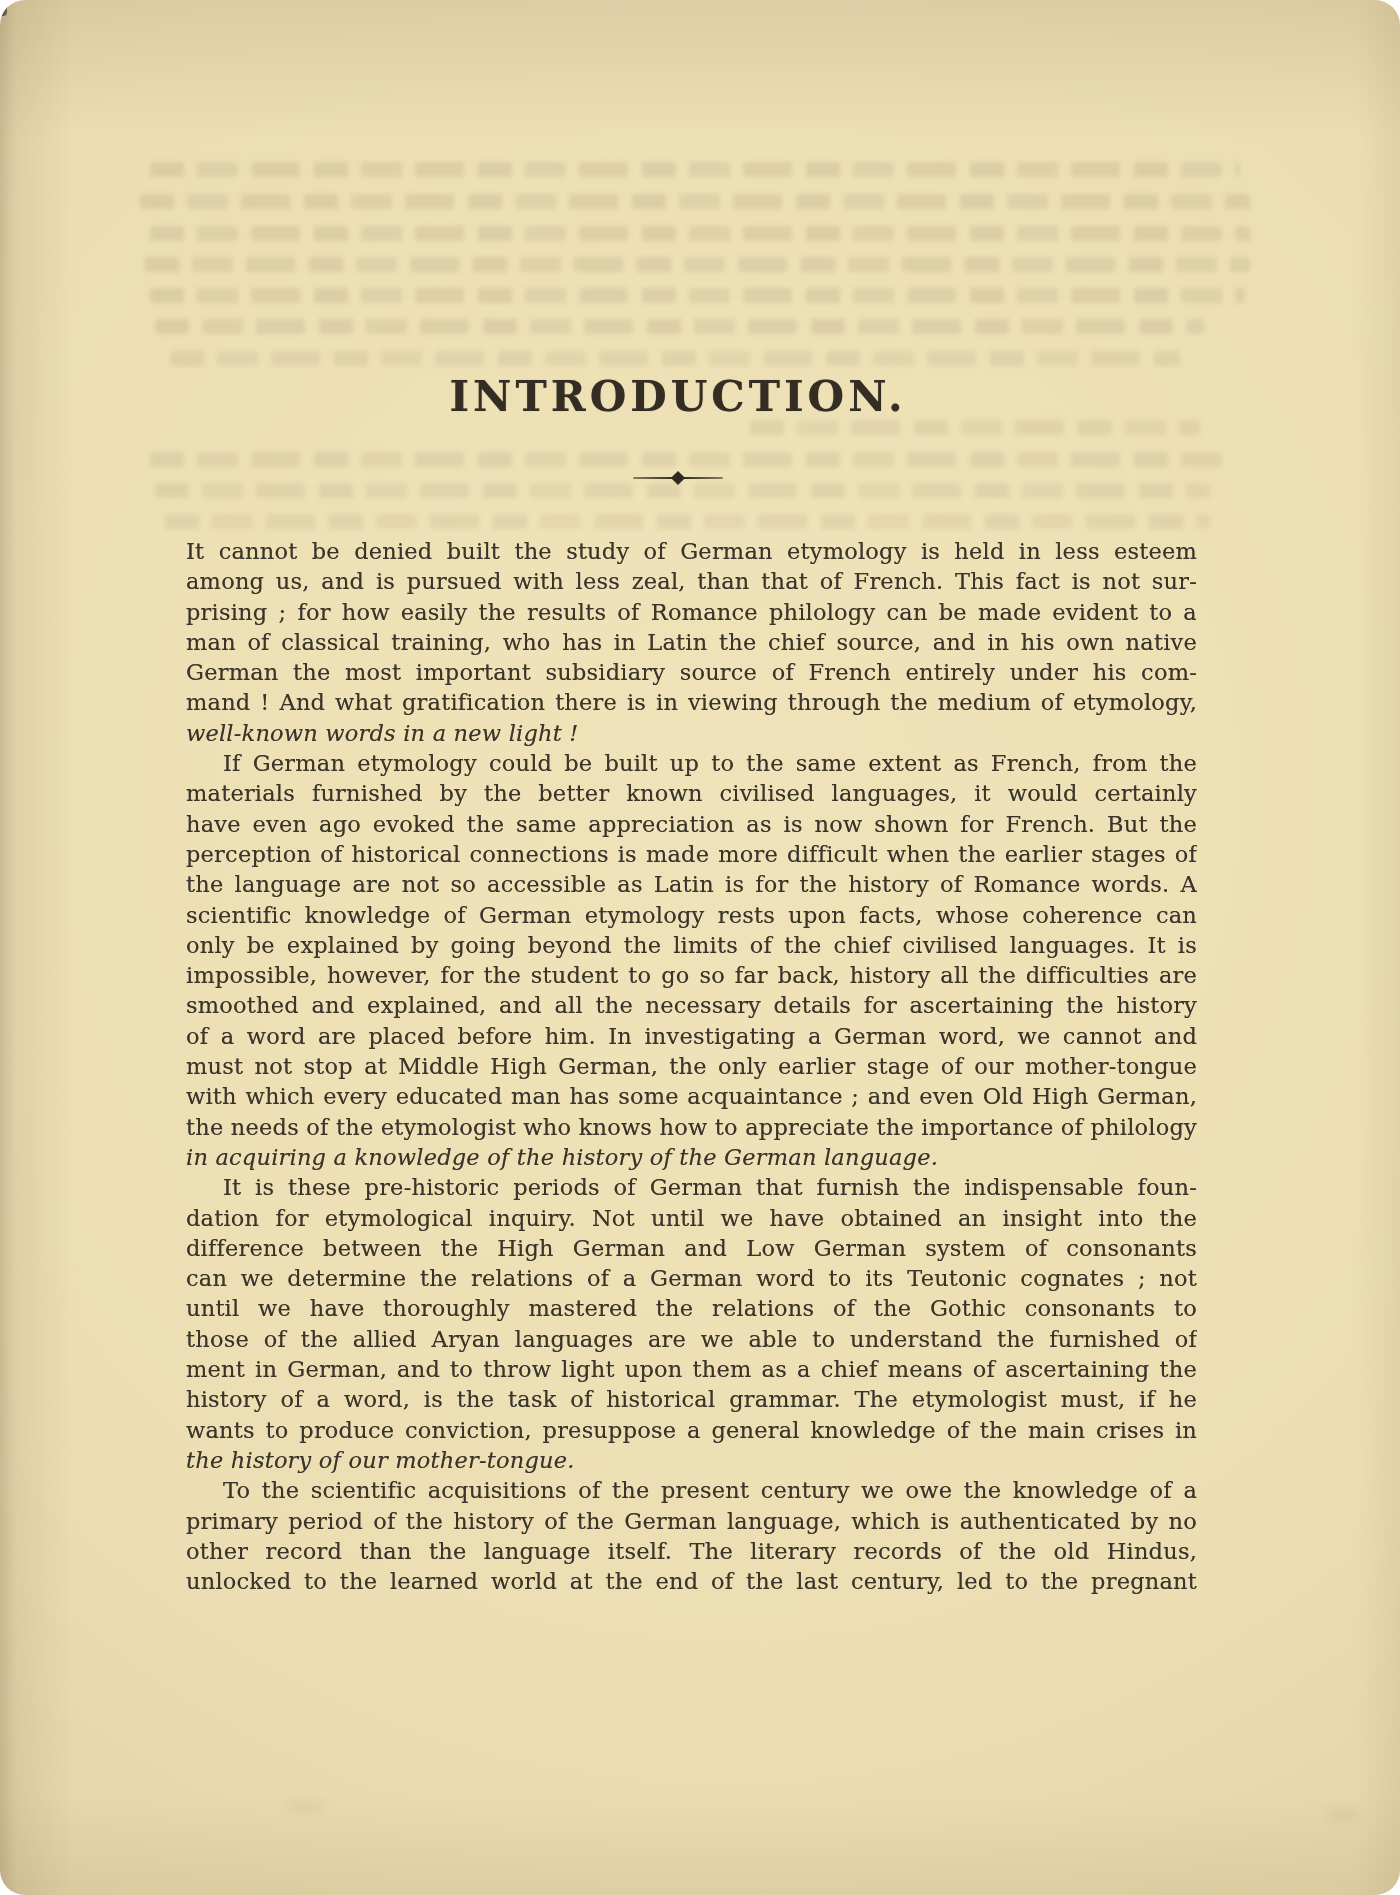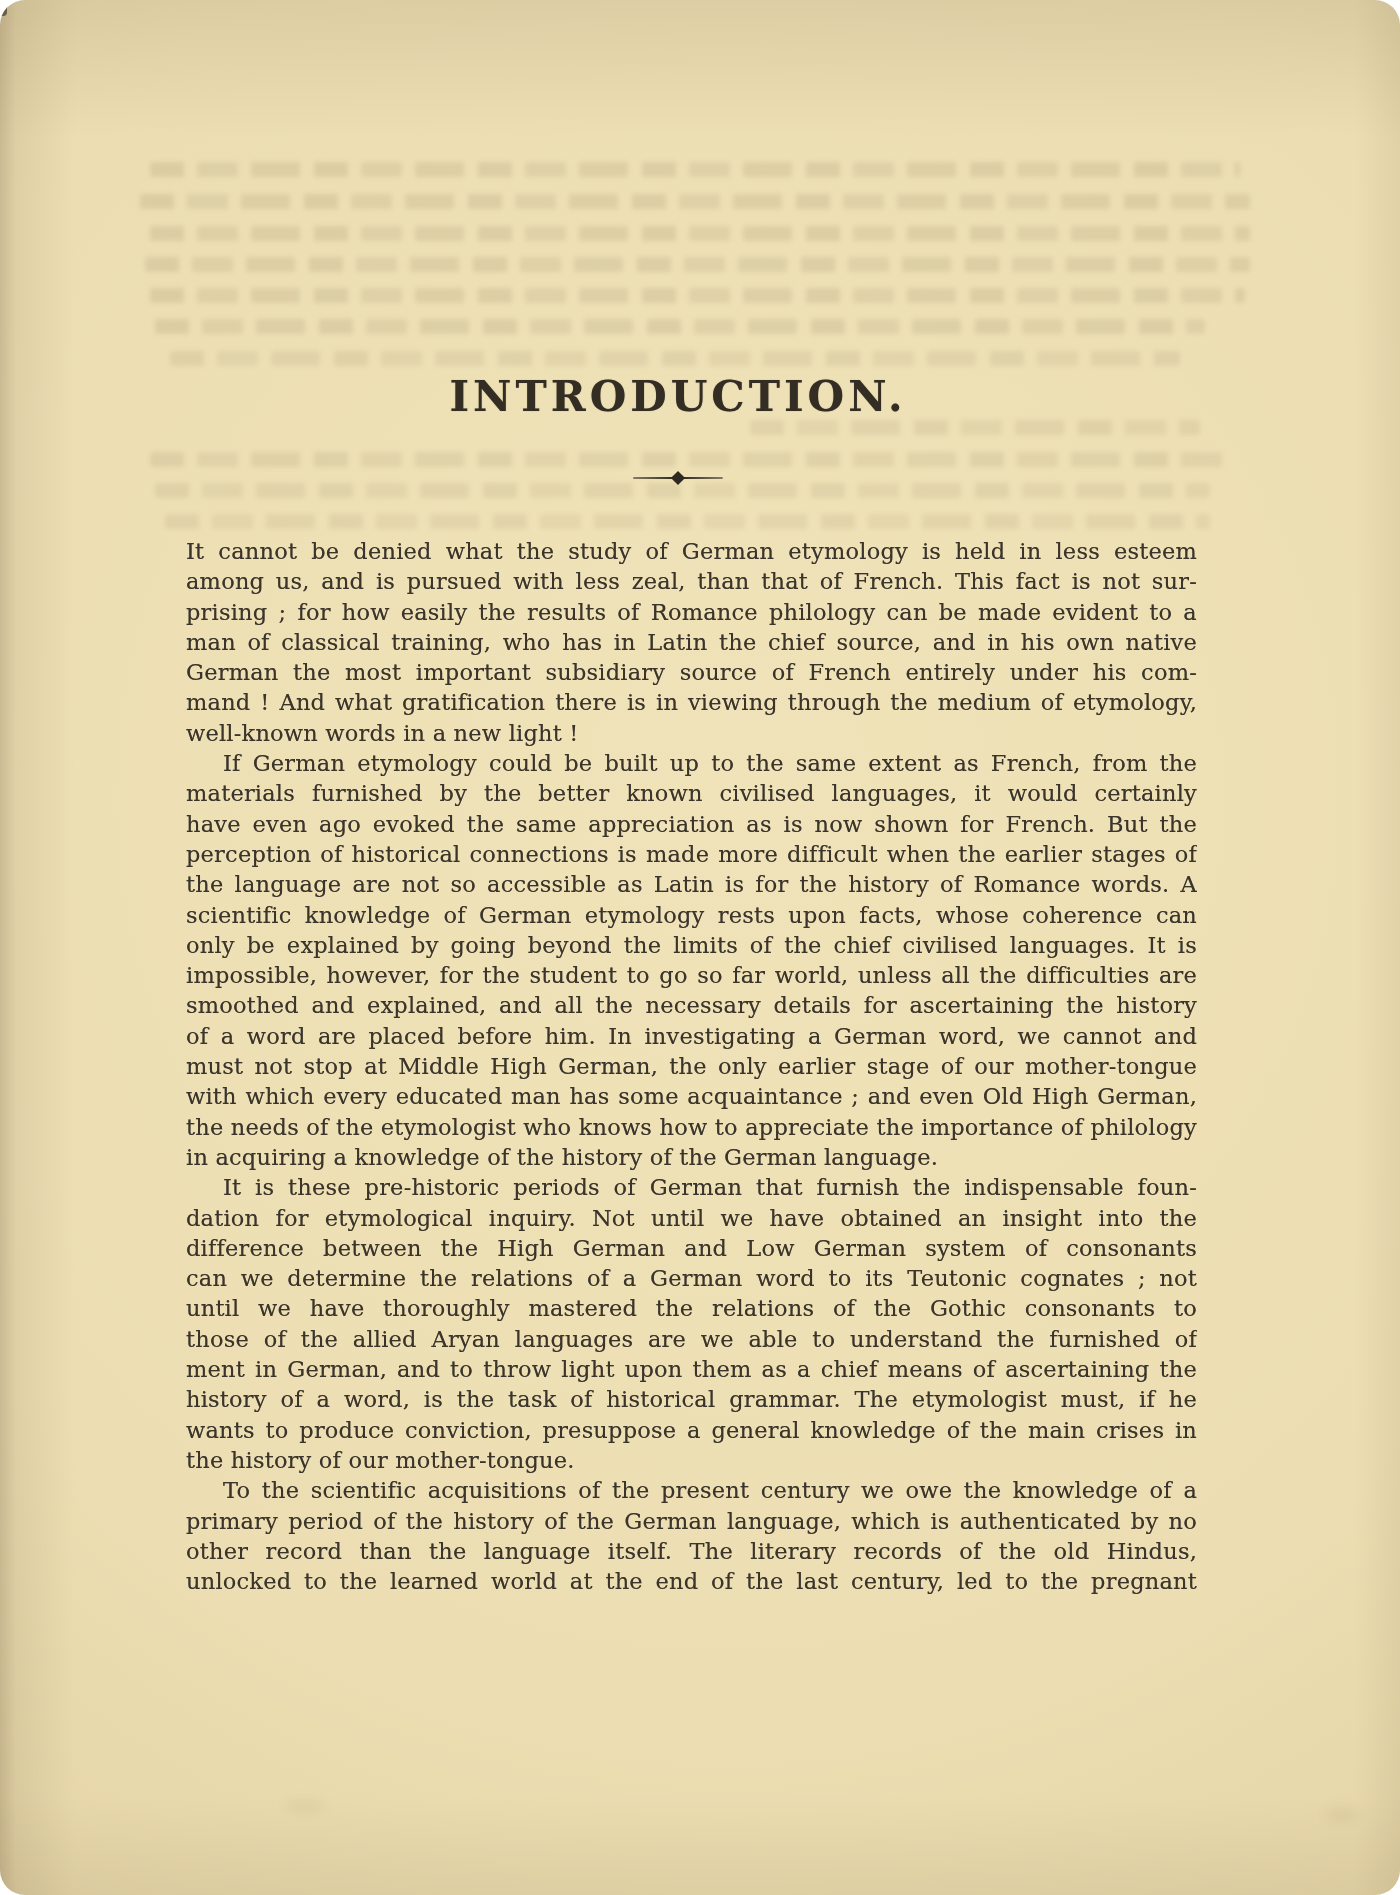--- a/index.html
+++ b/index.html
@@ -82,21 +82,21 @@
     font-size: 22.5px; line-height: 30.3px;
     letter-spacing: 0.2px;
     color: var(--ink);
     text-shadow: 0 0 0.6px rgba(58,52,43,.55);
   }
   .paragraph { margin: 0; }
   .line {
     height: 30.3px; overflow: hidden; white-space: normal;
     text-align: justify; text-align-last: justify;
   }
-  .line.last { text-align-last: left; }
+  .line.last { text-align-last: left; font-style: italic; }
   .line.indent { text-indent: 37px; }
 </style>
 </head>
 <body style="--paper: #ecdeb2; --ink: #3a342b;">
 
 <div class="page">
   <div class="corner-speck"></div>
 
   <div class="bleed b1"></div>
   <div class="bleed b2"></div>
@@ -115,37 +115,37 @@
   <h1 class="title">INTRODUCTION.</h1>
 
   <div class="ornament">
     <span class="rule tip-l"></span>
     <span class="diamond"></span>
     <span class="rule tip-r"></span>
   </div>
 
   <main class="text-block" id="text-block">
       <div class="paragraph">
-        <div class="line">It cannot be denied what the study of German etymology is held in less esteem</div>
+        <div class="line">It cannot be denied built the study of German etymology is held in less esteem</div>
         <div class="line">among us, and is pursued with less zeal, than that of French.  This fact is not sur-</div>
         <div class="line">prising ; for how easily the results of Romance philology can be made evident to a</div>
         <div class="line">man of classical training, who has in Latin the chief source, and in his own native</div>
         <div class="line">German the most important subsidiary source of French entirely under his com-</div>
         <div class="line">mand !  And what gratification there is in viewing through the medium of etymology,</div>
         <div class="line last">well-known words in a new light !</div>
       </div>
       <div class="paragraph">
         <div class="line indent">If German etymology could be built up to the same extent as French, from the</div>
         <div class="line">materials furnished by the better known civilised languages, it would certainly</div>
         <div class="line">have even ago evoked the same appreciation as is now shown for French.  But the</div>
         <div class="line">perception of historical connections is made more difficult when the earlier stages of</div>
         <div class="line">the language are not so accessible as Latin is for the history of Romance words.  A</div>
         <div class="line">scientific knowledge of German etymology rests upon facts, whose coherence can</div>
         <div class="line">only be explained by going beyond the limits of the chief civilised languages.  It is</div>
-        <div class="line">impossible, however, for the student to go so far world, unless all the difficulties are</div>
+        <div class="line">impossible, however, for the student to go so far back, history all the difficulties are</div>
         <div class="line">smoothed and explained, and all the necessary details for ascertaining the history</div>
         <div class="line">of a word are placed before him.  In investigating a German word, we cannot and</div>
         <div class="line">must not stop at Middle High German, the only earlier stage of our mother-tongue</div>
         <div class="line">with which every educated man has some acquaintance ; and even Old High German,</div>
         <div class="line">the needs of the etymologist who knows how to appreciate the importance of philology</div>
         <div class="line last">in acquiring a knowledge of the history of the German language.</div>
       </div>
       <div class="paragraph">
         <div class="line indent">It is these pre-historic periods of German that furnish the indispensable foun-</div>
         <div class="line">dation for etymological inquiry.  Not until we have obtained an insight into the</div>

